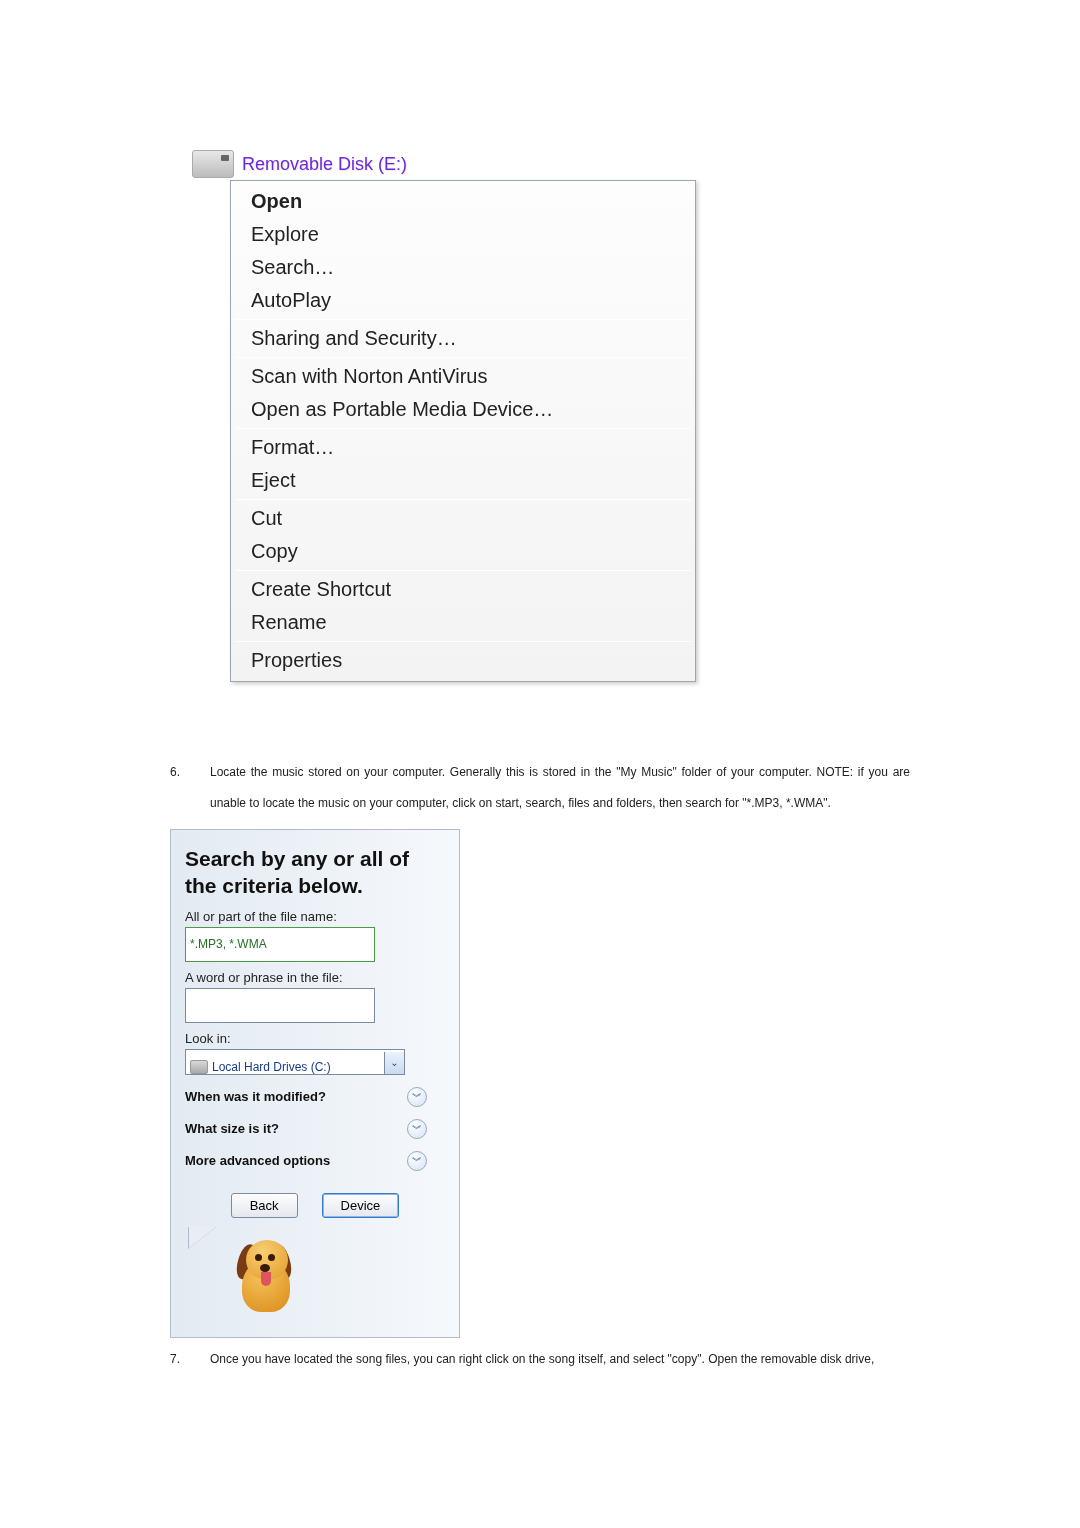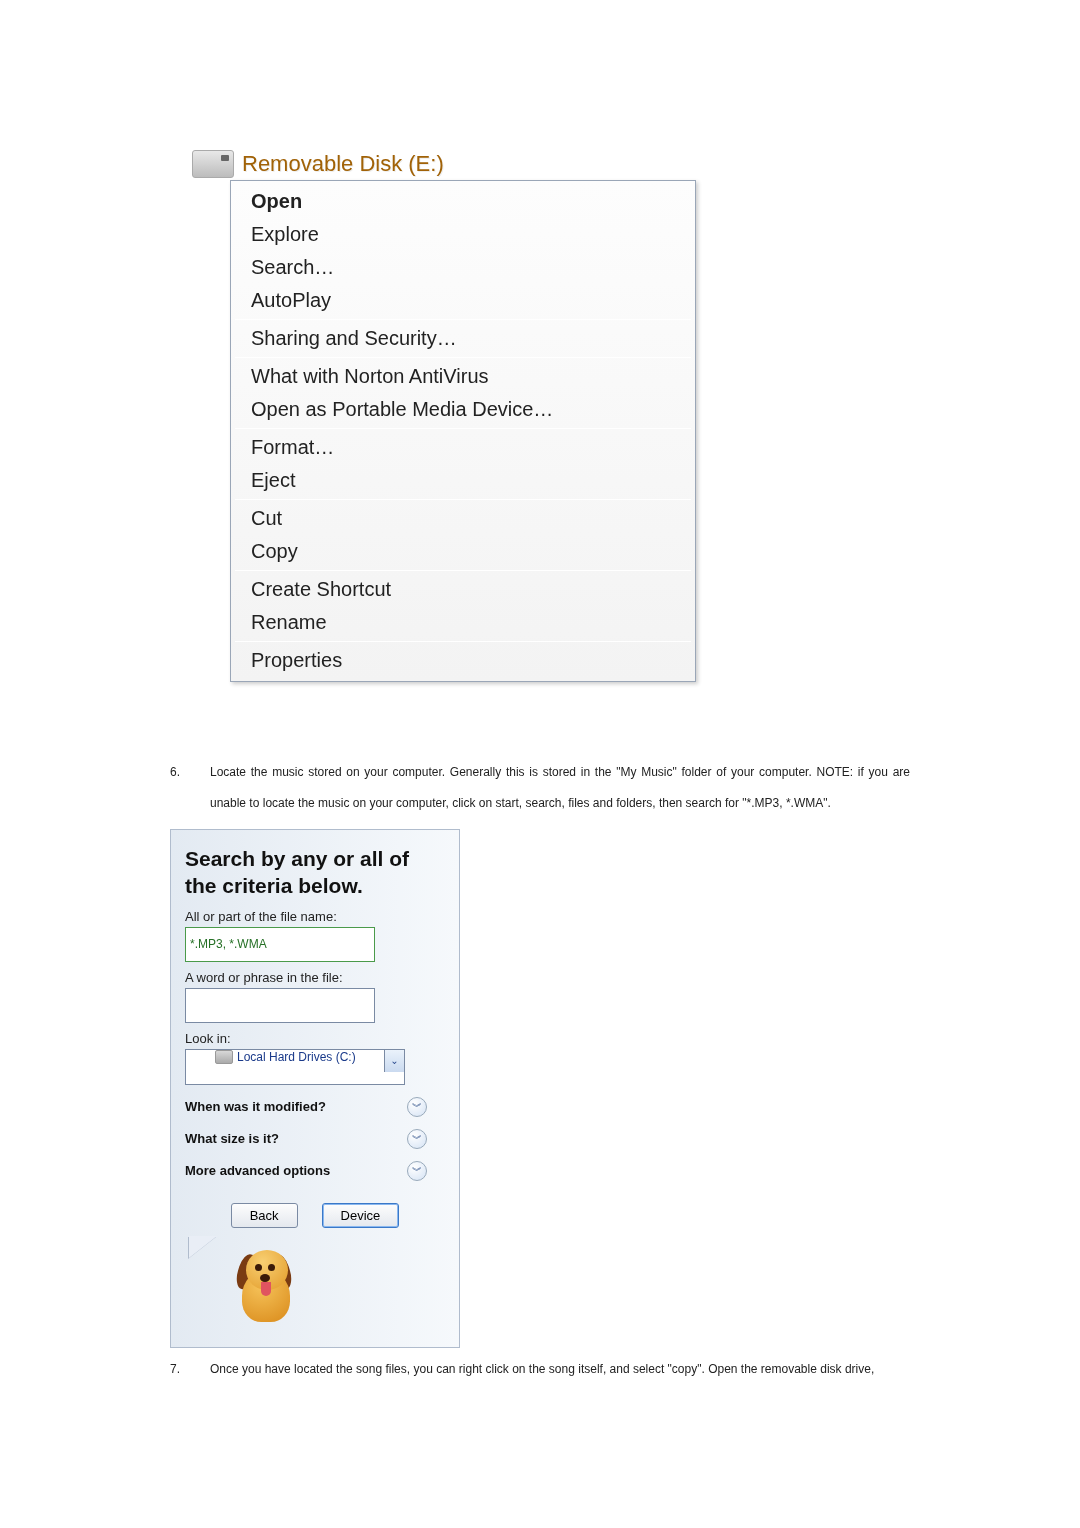--- a/index.html
+++ b/index.html
@@ -10,21 +10,21 @@
       font-family: Tahoma, Arial, sans-serif;
       position: relative;
     }
     .page { padding: 150px 170px 40px 170px; }
 
     
     .cm-wrap { position: relative; margin-left: 60px; margin-bottom: 75px; }
     .drive-header { display: flex; align-items: center; gap: 8px; margin-bottom: 2px; margin-left: -38px; }
     .drive-icon { width: 42px; height: 28px; background: linear-gradient(#e8e8e8,#bcbcbc); border-radius: 3px; border: 1px solid #aaa; position: relative; }
     .drive-icon::after { content:''; position:absolute; right:4px; top:4px; width:8px; height:6px; background:#666; border-radius:1px; }
-    .drive-title { font-size: 22px; color:#a16207; text-shadow: 1px 1px 0 #eee; }
+    .drive-title { font-size: 18px; color:#6d28d9; text-shadow: 1px 1px 0 #eee; }
     .context-menu {
       width: 466px;
       background: linear-gradient(#fdfdfd,#f3f3f3);
       border: 1px solid #9aa6b7;
       box-shadow: 2px 2px 4px rgba(0,0,0,0.2);
       padding: 4px 0;
     }
     .cm-item {
       padding: 5px 20px;
       font-size: 20px;
@@ -45,21 +45,21 @@
       border: 1px solid #b0bccd;
       padding: 16px 14px 0 14px;
       margin-top: 10px;
       margin-bottom: 6px;
       position: relative;
     }
     .sp-title { font-size: 21px; font-weight: bold; color:#111; line-height:1.25; margin-bottom: 10px; }
     .sp-label { font-size: 13px; color:#222; margin-top: 8px; margin-bottom: 3px; }
     .sp-input { width: 190px; height: 35px; border: 1px solid #7a8aa3; background:#fff; font-size:12px; padding:2px 4px; }
     .sp-input.green { border-color:#4a9a4a; color:#267026; }
-    .sp-select { display:flex; align-items:flex-start; width:220px; height:36px; border:1px solid #7a8aa3; background:#fff;padding-left:25px; }
+    .sp-select { display:flex; align-items:flex-end; width:220px; height:26px; border:1px solid #7a8aa3; background:#fff; }
     .sp-select .hdd-icon { width:18px; height:14px; background:linear-gradient(#d8d8d8,#aaa); border:1px solid #999; margin:0 4px; border-radius:2px; }
     .sp-select .sel-text { flex:1; font-size:12px; color:#1a3a8a; }
     .sp-select .dd-btn { width:20px; height:22px; background:linear-gradient(#eaf2fb,#cadaf0); border-left:1px solid #7a8aa3; display:flex; align-items:center; justify-content:center; font-size:10px; color:#2b4b8f; }
     .expander-row { display:flex; align-items:center; justify-content:space-between; margin-top:12px; padding-right:18px;gap:36px; }
     .expander-row .elabel { font-size:13px; font-weight:bold; color:#111; }
     .chev-btn { width:20px; height:20px; border:1px solid #9ab; border-radius:50%; background:radial-gradient(circle at 35% 30%, #fff, #d4e2f4); display:flex; align-items:center; justify-content:center; font-size:10px; color:#3a5a90; }
     .btn-row { display:flex; gap:24px; justify-content:center; margin-top:22px; margin-bottom:14px; }
     .xp-btn { padding:4px 18px; font-size:13px; background:linear-gradient(#fdfdfd,#e4e8ee); border:1px solid #7a8aa3; border-radius:3px; }
     .xp-btn.primary { border:1px solid #3a78c8; box-shadow:0 0 0 1px #89b7ef inset; }
     .dog-area { position:relative; height:105px; margin-left:-2px; margin-right:-2px; }
@@ -85,21 +85,21 @@
       <div class="drive-title">Removable Disk (E:)</div>
     </div>
     <div class="context-menu">
       <div class="cm-item bold">Open</div>
       <div class="cm-item">Explore</div>
       <div class="cm-item">Search…</div>
       <div class="cm-item">AutoPlay</div>
       <div class="cm-sep"></div>
       <div class="cm-item">Sharing and Security…</div>
       <div class="cm-sep"></div>
-      <div class="cm-item">What with Norton AntiVirus</div>
+      <div class="cm-item">Scan with Norton AntiVirus</div>
       <div class="cm-item">Open as Portable Media Device…</div>
       <div class="cm-sep"></div>
       <div class="cm-item">Format…</div>
       <div class="cm-item">Eject</div>
       <div class="cm-sep"></div>
       <div class="cm-item">Cut</div>
       <div class="cm-item">Copy</div>
       <div class="cm-sep"></div>
       <div class="cm-item">Create Shortcut</div>
       <div class="cm-item">Rename</div>

